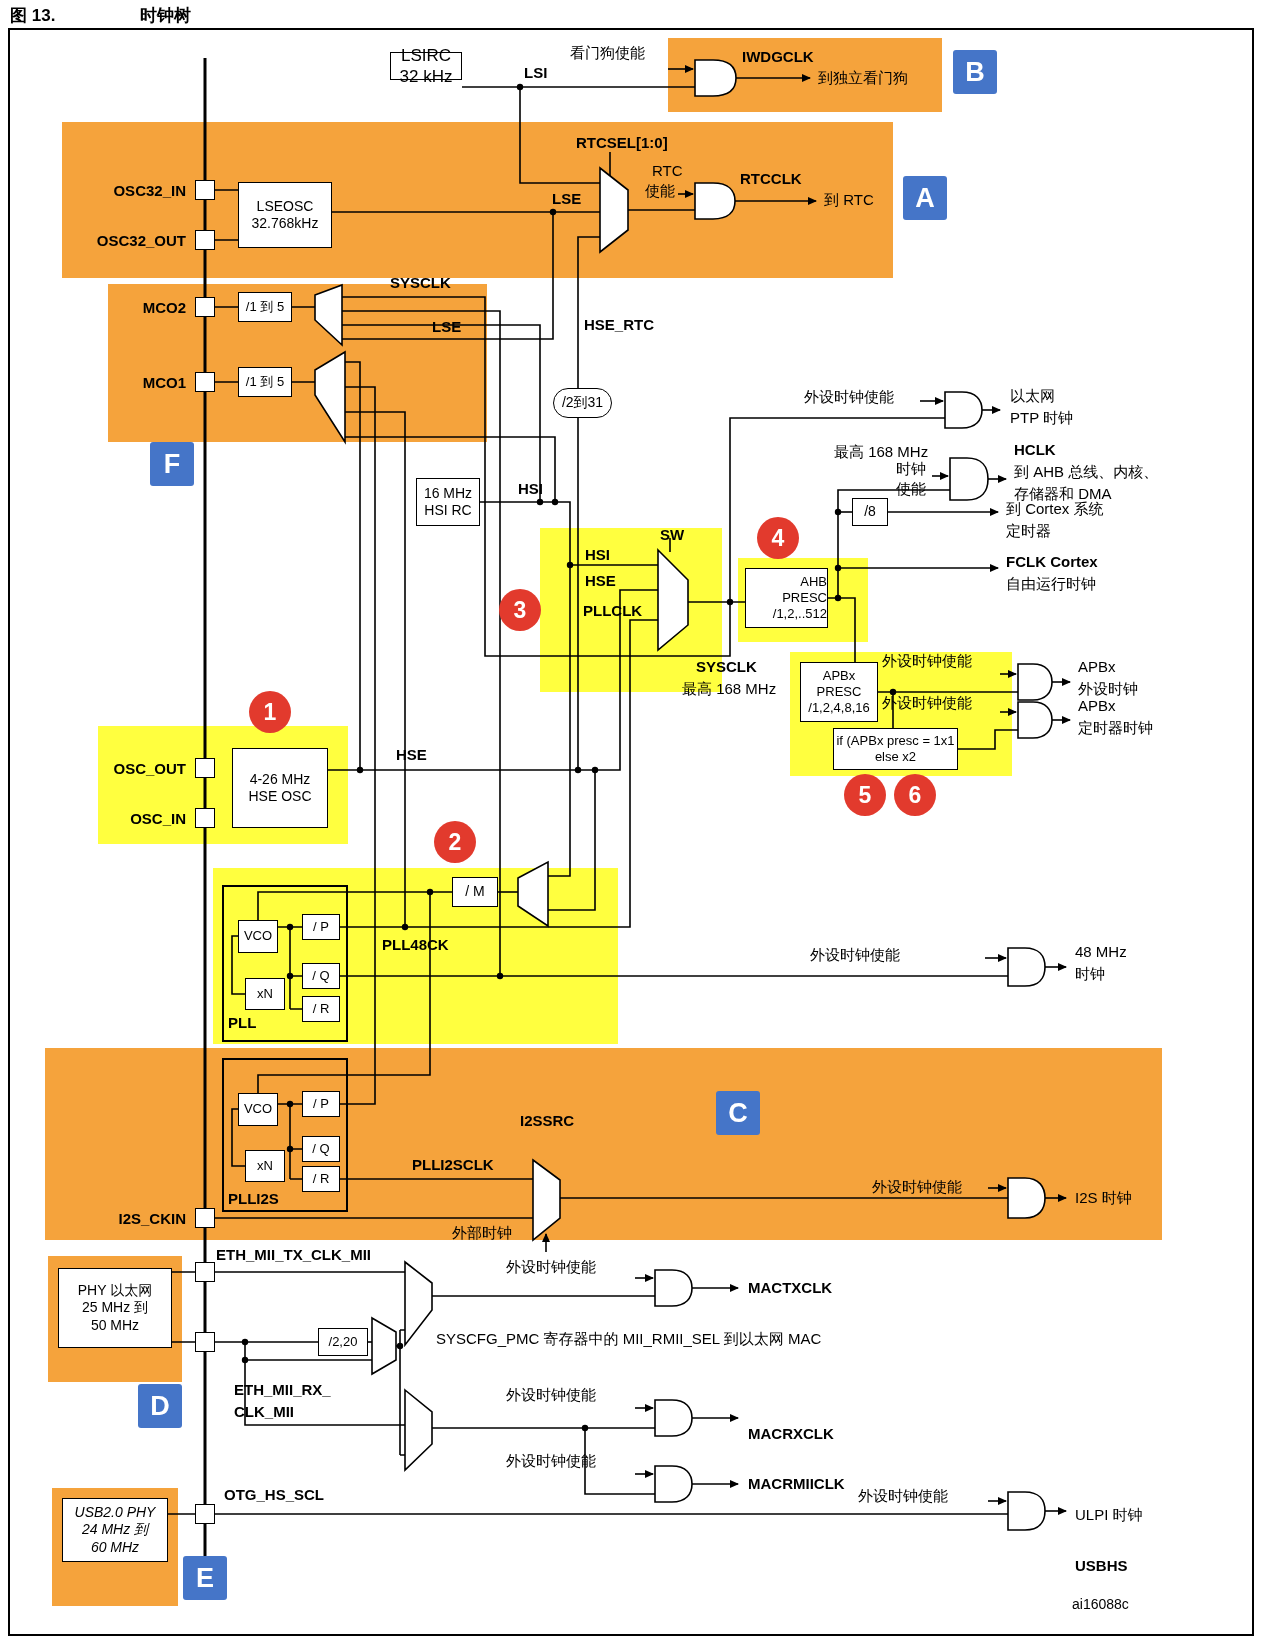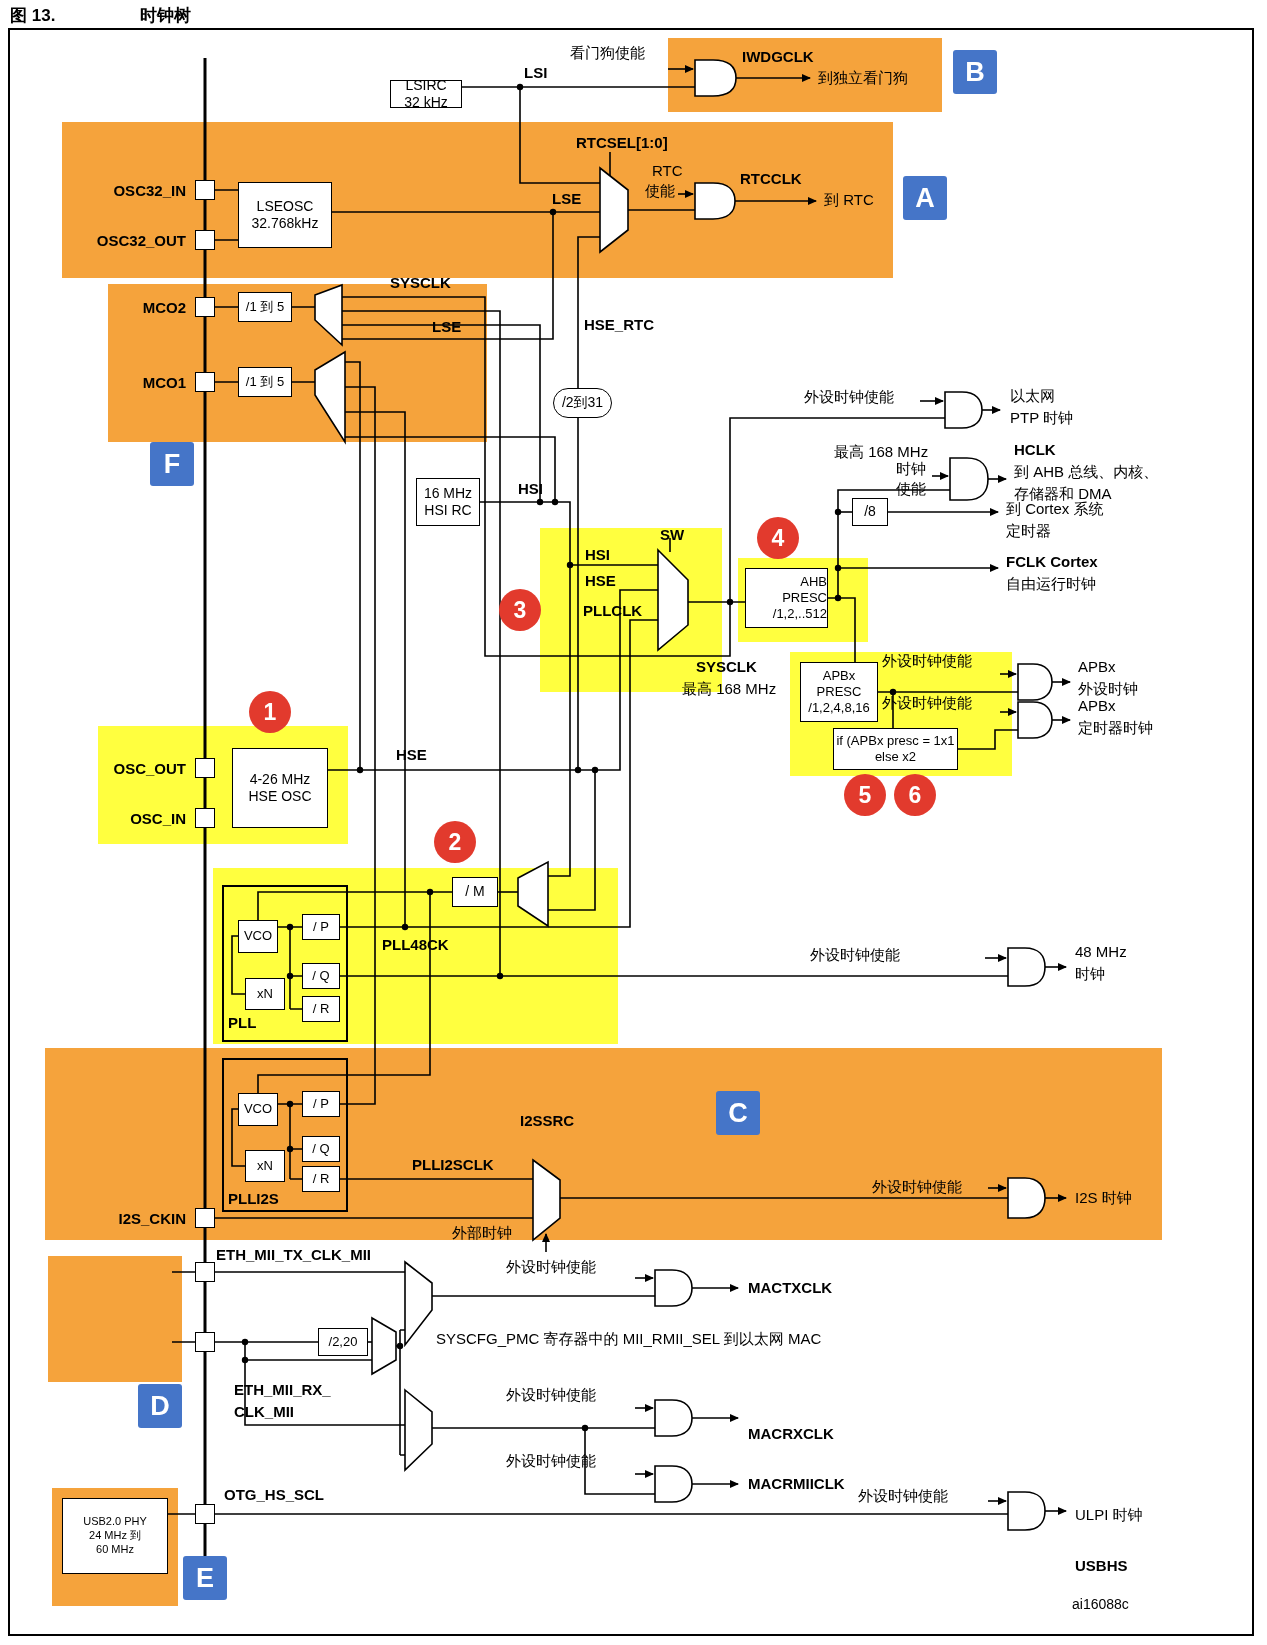--- a/index.html
+++ b/index.html
@@ -189,21 +189,21 @@
     <div class="region" style="left: 45px; top: 1048px; width: 1117px; height: 192px; background: rgb(245, 163, 60);"></div>
     <div class="region" style="left: 48px; top: 1256px; width: 134px; height: 126px; background: rgb(245, 163, 60);"></div>
     <div class="region" style="left: 52px; top: 1488px; width: 126px; height: 118px; background: rgb(245, 163, 60);"></div>
     <div class="region" style="left: 98px; top: 726px; width: 250px; height: 118px; background: rgb(255, 255, 63);"></div>
     <div class="region" style="left: 213px; top: 868px; width: 405px; height: 176px; background: rgb(255, 255, 63);"></div>
     <div class="region" style="left: 540px; top: 528px; width: 182px; height: 164px; background: rgb(255, 255, 63);"></div>
     <div class="region" style="left: 738px; top: 558px; width: 130px; height: 84px; background: rgb(255, 255, 63);"></div>
     <div class="region" style="left: 790px; top: 652px; width: 222px; height: 124px; background: rgb(255, 255, 63);"></div>
     <div class="container" style="left: 222px; top: 885px; width: 126px; height: 157px;"></div>
     <div class="container" style="left: 222px; top: 1058px; width: 126px; height: 154px;"></div>
-    <div class="box" style="left: 390px; top: 80px; width: 72px; height: 28px; font-size: 14px;">
+    <div class="box" style="left: 390px; top: 52px; width: 72px; height: 28px; font-size: 17px;">
       <div>LSIRC</div>
       <div>32 kHz</div>
     </div>
     <div class="box" style="left: 238px; top: 182px; width: 94px; height: 66px; font-size: 14px;">
       <div>LSEOSC</div>
       <div>32.768kHz</div>
     </div>
     <div class="box" style="left: 238px; top: 292px; width: 54px; height: 30px; font-size: 13px;">
       <div>/1 到 5</div>
     </div>
@@ -267,21 +267,26 @@
     </div>
     <div class="box" style="left: 302px; top: 1136px; width: 38px; height: 26px; font-size: 13px;">
       <div>/ Q</div>
     </div>
     <div class="box" style="left: 302px; top: 1166px; width: 38px; height: 26px; font-size: 13px;">
       <div>/ R</div>
     </div>
     <div class="box" style="left: 318px; top: 1328px; width: 50px; height: 28px; font-size: 13px;">
       <div>/2,20</div>
     </div>
-    <div class="box" style="left: 62px; top: 1498px; width: 106px; height: 76px; font-size: 11px;">
+    <div class="box" style="left: 58px; top: 1268px; width: 114px; height: 80px; font-size: 14px;">
+      <div>PHY 以太网</div>
+      <div>25 MHz 到</div>
+      <div>50 MHz</div>
+    </div>
+    <div class="box" style="left: 62px; top: 1498px; width: 106px; height: 64px; font-size: 14px; font-style: italic;">
       <div>USB2.0 PHY</div>
       <div>24 MHz 到</div>
       <div>60 MHz</div>
     </div>
     <div class="pin" style="left: 195px; top: 180px;"></div>
     <div class="pin" style="left: 195px; top: 230px;"></div>
     <div class="pin" style="left: 195px; top: 297px;"></div>
     <div class="pin" style="left: 195px; top: 372px;"></div>
     <div class="pin" style="left: 195px; top: 758px;"></div>
     <div class="pin" style="left: 195px; top: 808px;"></div>

